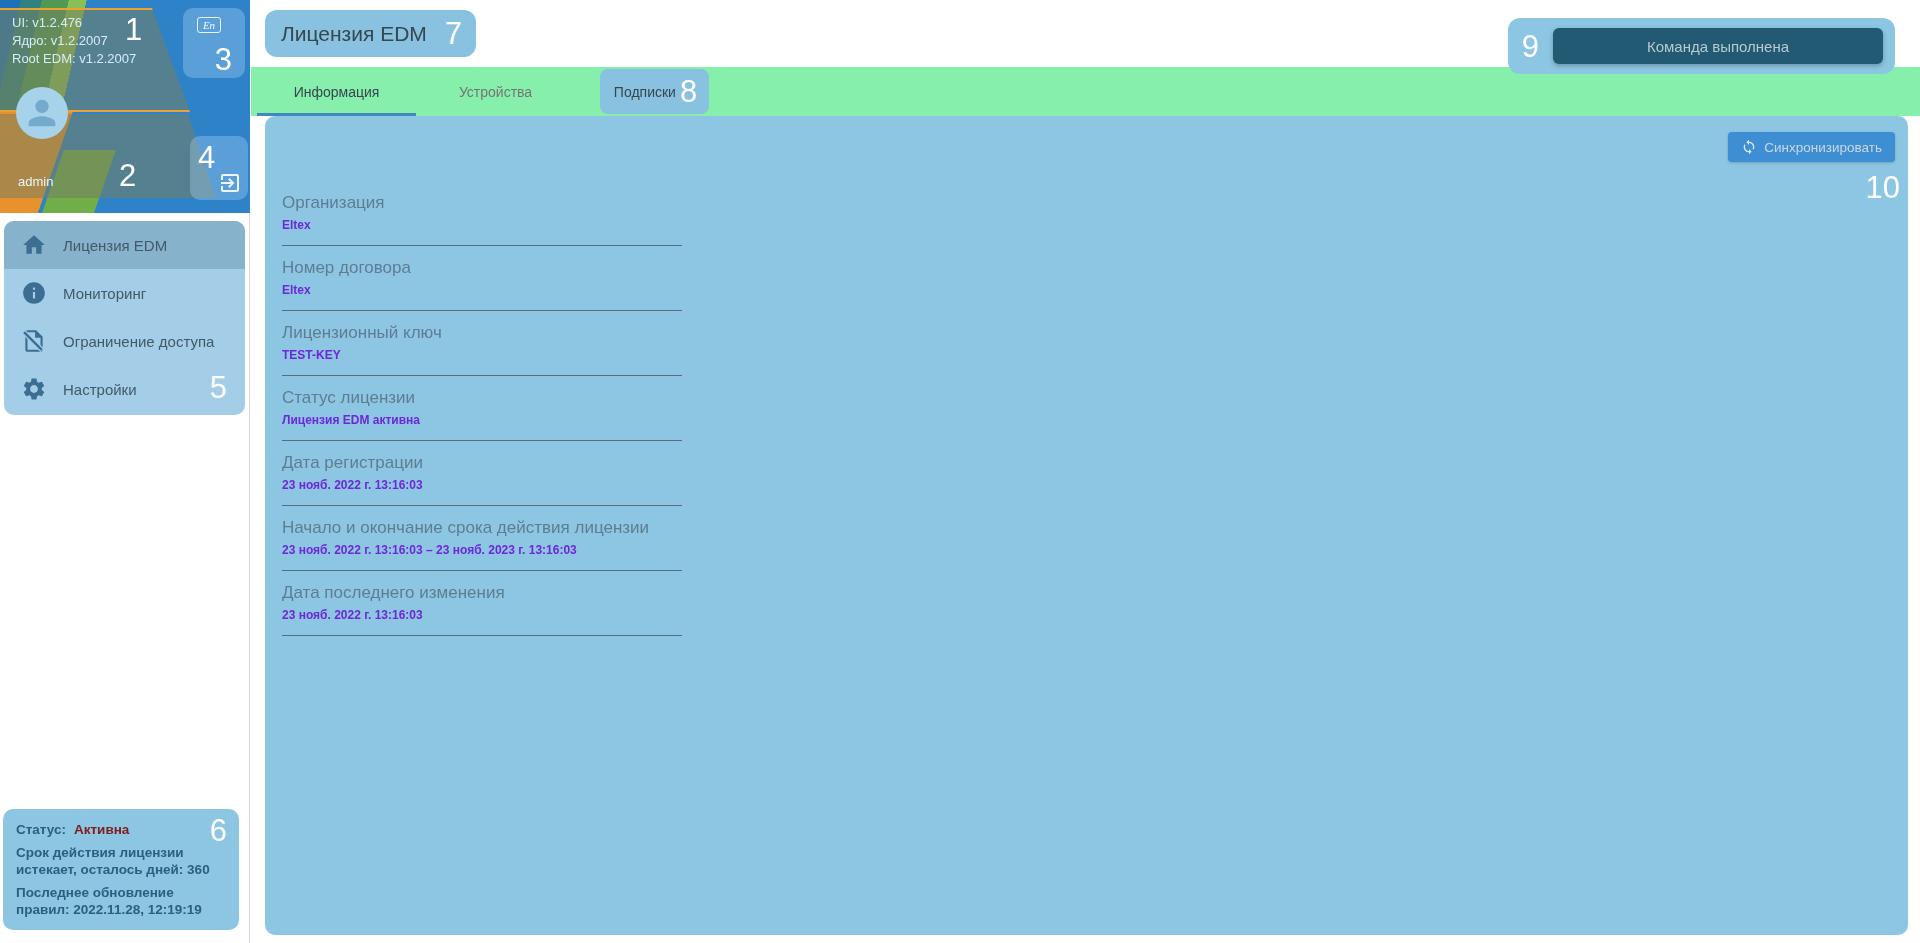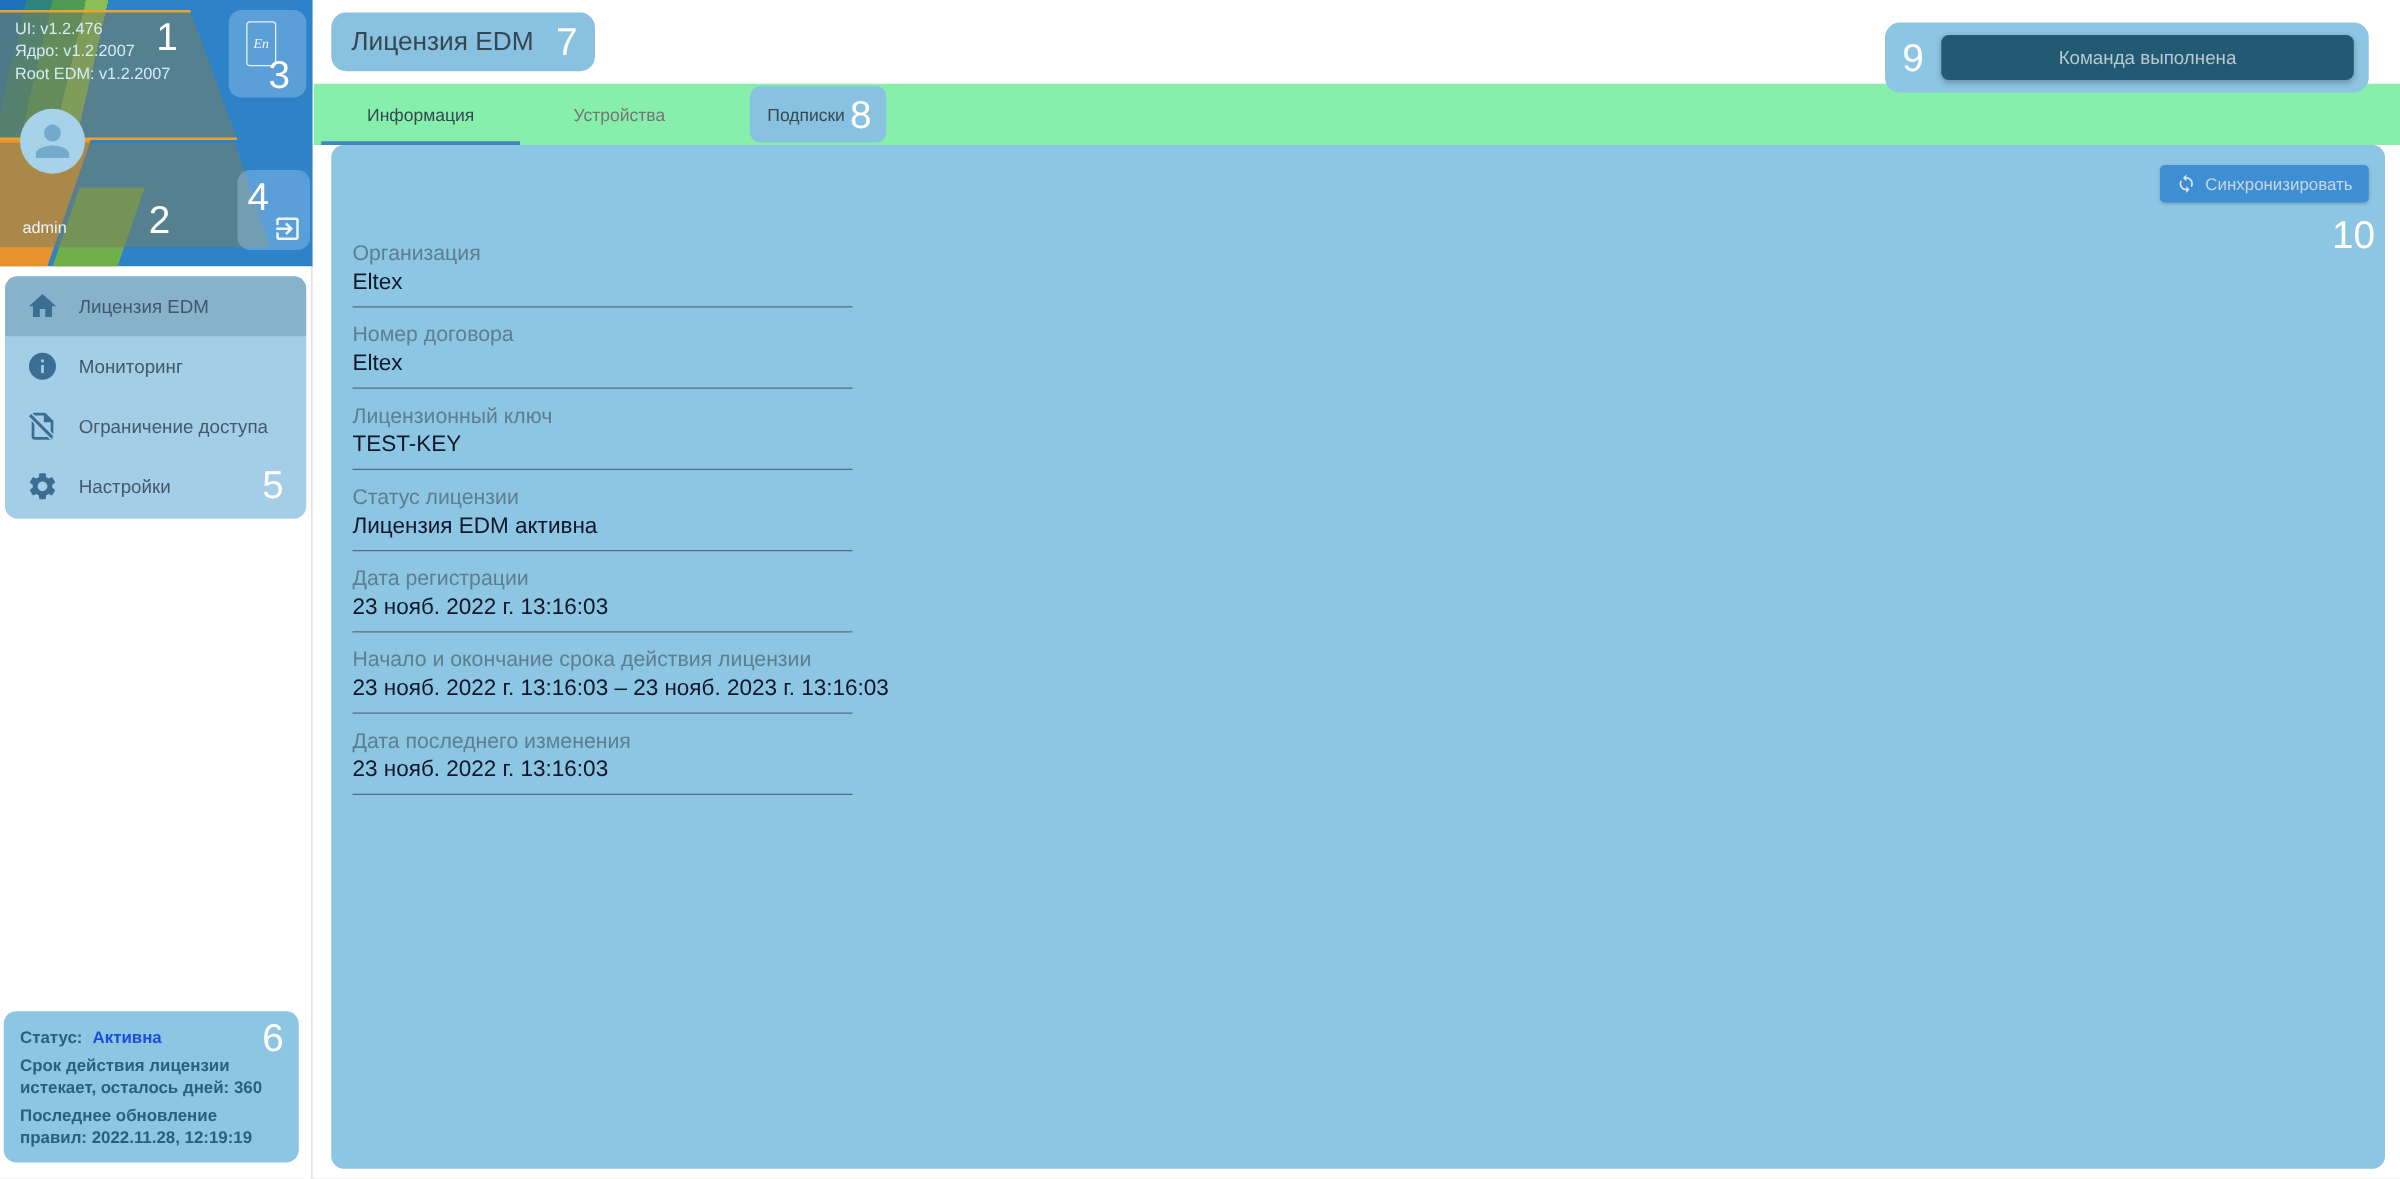--- a/index.html
+++ b/index.html
@@ -24,21 +24,21 @@
   .hl1 { left: 0; top: 8px; width: 190px; height: 104px; border-top: 2px solid #eda22f; border-bottom: 2px solid #eda22f; clip-path: polygon(0 0, 152px 0, 190px 100%, 0 100%); }
   .hl2 { left: 0; top: 114px; width: 232px; height: 84px; clip-path: polygon(0 0, 188px 0, 216px 100%, 0 100%); }
 
   .versions { position: absolute; left: 12px; top: 14px; color: #d4ecf9; font-size: 13px; line-height: 18px; z-index: 3; }
   .avatar { position: absolute; left: 16px; top: 87px; width: 52px; height: 52px; border-radius: 50%; background: #a6d3ea; z-index: 3; display:flex; align-items:center; justify-content:center; }
   .avatar svg { width: 40px; height: 40px; fill: #74aacb; }
   .username { position: absolute; left: 18px; top: 174px; color: #eaf5fc; font-size: 13px; z-index: 3; }
 
   .badge { position: absolute; background: rgba(173,216,243,0.35); border-radius: 10px; z-index: 3; }
   .badge-lang { right: 5px; top: 8px; width: 62px; height: 70px; }
-  .lang-chip { position: absolute; right: 24px; top: 9px; width: 24px; height: 36px; border: 1.5px solid #e9f4fb; border-radius: 3px; color: #f2f9fd; font-size: 11px; font-style: italic; font-family: "Liberation Serif", "DejaVu Serif", serif; display:flex; align-items:center; justify-content:center; }
+  .lang-chip { position: absolute; right: 24px; top: 9px; width: 24px; height: 16px; border: 1.5px solid #e9f4fb; border-radius: 3px; color: #f2f9fd; font-size: 11px; font-style: italic; font-family: "Liberation Serif", "DejaVu Serif", serif; display:flex; align-items:center; justify-content:center; }
   .badge-logout { right: 2px; top: 136px; width: 58px; height: 64px; }
   .logout-ic { position: absolute; right: 6px; bottom: 5px; width: 24px; height: 24px; fill: #ecf5fb; }
 
   
   .co { color: #ffffff; font-size: 31px; font-weight: 400; line-height: 1; z-index: 6; }
   .co-abs { position: absolute; }
   .co1 { left: 125px; top: 14px; }
   .co2 { left: 119px; top: 160px; }
   .co3 { right: 13px; top: 36px; }
   .co4 { left: 8px; top: 6px; position: absolute; }
@@ -49,21 +49,21 @@
   
   .menu-panel { position: absolute; left: 4px; right: 4px; top: 221px; border-radius: 10px; background: #a4cee7; overflow: hidden; padding-bottom: 2px; }
   .menu-item { height: 48px; display: flex; align-items: center; padding-left: 17px; gap: 16px; cursor: pointer; }
   .menu-item.active { background: #86b2cc; }
   .menu-item svg { width: 26px; height: 26px; fill: #3b6e92; flex: none; }
   .menu-item .mi-label { font-size: 15px; color: #42596a; }
 
   
   .status-panel { position: absolute; left: 3px; width: 236px; top: 809px; border-radius: 10px; background: #8cc6e2; padding: 12px 12px 12px 13px; color: #29607f; font-weight: bold; font-size: 13.5px; line-height: 17px; }
   .status-row1 { margin-bottom: 6px; }
-  .status-active { color: #1d4ed8; margin-left: 8px; }
+  .status-active { color: #7f1d1d; margin-left: 8px; }
   .status-line { margin-bottom: 6px; }
 
   
   .main { position: absolute; left: 251px; top: 0; right: 0; height: 943px; background: #fff; }
 
   .titlebar { height: 67px; background: #fff; }
   .title-pill { display: inline-flex; align-items: center; margin: 10px 0 0 14px; height: 47px; padding: 0 14px 0 16px; gap: 18px; background: #88c2e0; border-radius: 12px; }
   .page-title { font-size: 21px; color: #37474f; }
 
   .tabstrip { position: relative; height: 49px; background: #86efac; display: flex; align-items: stretch; padding-left: 6px; }
@@ -77,21 +77,21 @@
 
   .content-panel { position: absolute; left: 14px; right: 12px; top: 116px; bottom: 8px; background: #8dc6e3; border-radius: 10px; }
   .sync-btn { position: absolute; top: 16px; right: 13px; height: 30px; display: inline-flex; align-items: center; gap: 7px; padding: 0 13px; background: #3e8ed4; border: none; border-radius: 4px; cursor: pointer; box-shadow: 0 1px 3px rgba(0,0,0,0.2); }
   .sync-btn svg { width: 16px; height: 16px; fill: #dce9f2; }
   .sync-btn .sync-label { color: #c9d7e2; font-size: 13.5px; }
 
   .form { position: absolute; left: 17px; top: 80px; }
   .field { width: 400px; border-bottom: 1px solid #54707e; padding-bottom: 10px; margin-bottom: 15px; }
   .field.wide { width: 400px; }
   .flabel { font-size: 17px; line-height: 13px; color: #5d7e90; }
-  .fvalue { font-size: 18px; line-height: 20px; margin-top: 6px; color: #0f172a; white-space: nowrap; }
+  .fvalue { font-size: 12px; line-height: 20px; margin-top: 6px; color: #6d28d9; white-space: nowrap; font-weight: bold; }
 </style>
 </head>
 <body>
 
 <div class="sidebar">
 
   <div class="brand">
     <div class="wedge-orange"></div>
     <div class="wedge-green"></div>
     <div class="hl-region hl1"></div>

